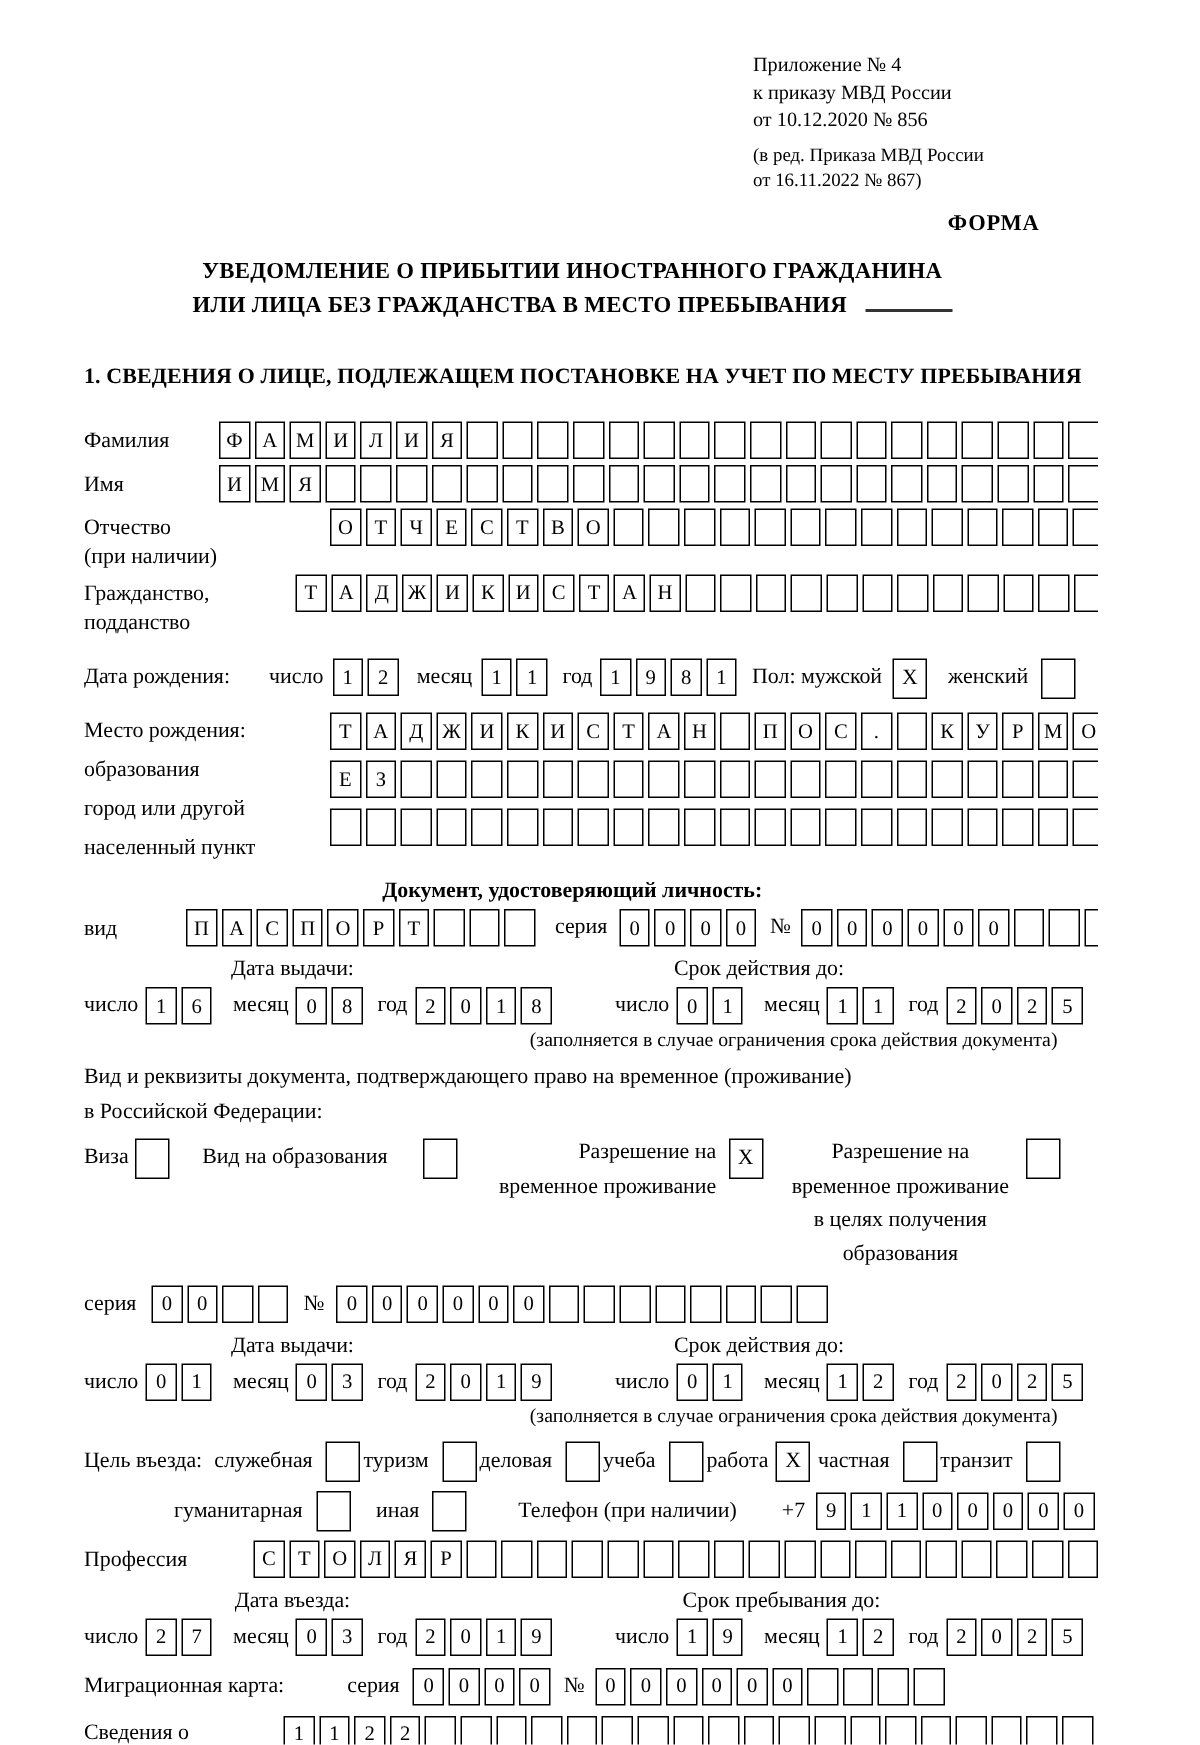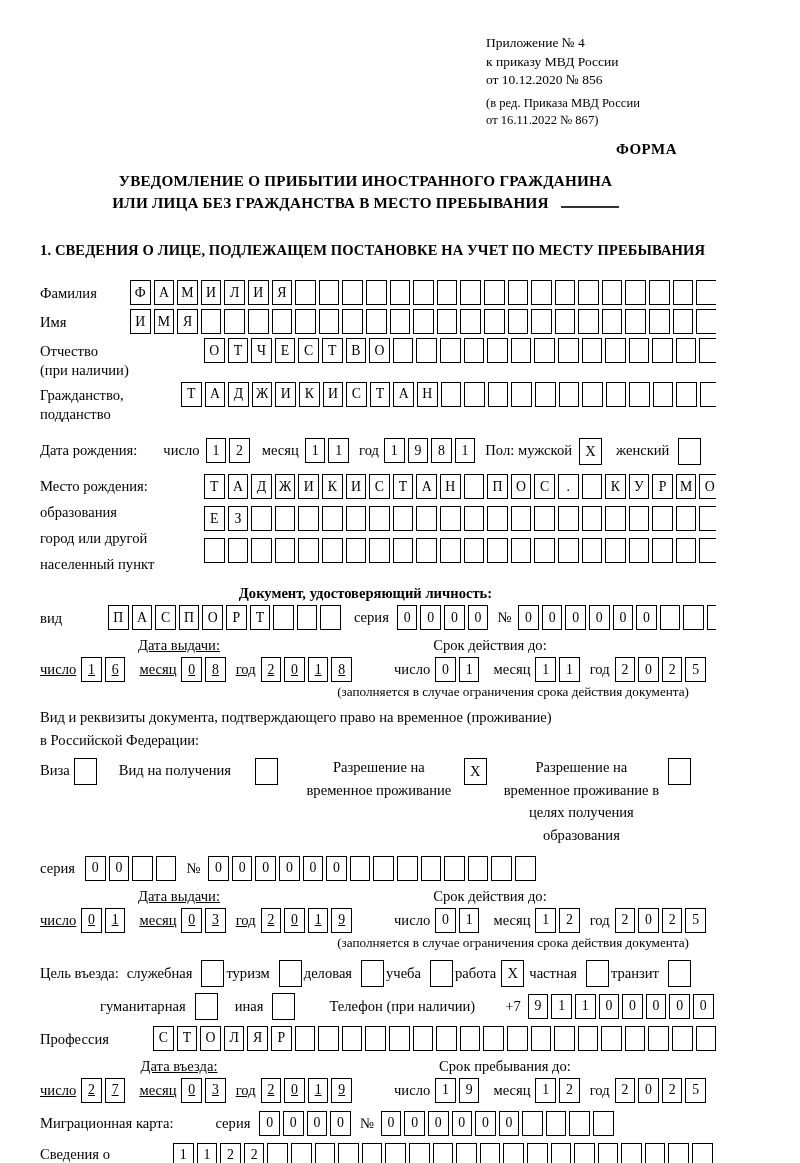--- a/index.html
+++ b/index.html
@@ -1,17 +1,17 @@
 <!DOCTYPE html>
 <html lang="ru"><head>
 <meta charset="utf-8">
 <style>
   html,body{margin:0;padding:0;background:#fff;}
   body{width:800px;height:1163px;font-family:"Liberation Serif","DejaVu Serif",serif;color:#000;}
-  .page{box-sizing:border-box;width:716px;height:1163px;padding:34px 25px 0 40px;overflow:hidden;position:relative;}
+  .page{box-sizing:border-box;width:716px;height:1163px;padding:34px 25px 0 40px;overflow:hidden;position:relative;margin-left:16px;}
 
   
   .appendix{width:195px;margin-left:auto;margin-right:10px;font-size:13.5px;line-height:1.38;}
   .appendix .rev{font-size:12.6px;margin-top:5px;line-height:1.38;}
   .forma{text-align:right;font-weight:bold;font-size:15px;margin-top:11px;padding-right:14px;letter-spacing:.5px;}
 
   
   .title{text-align:center;font-weight:bold;font-size:15.2px;line-height:1.5;margin-top:12px;letter-spacing:.2px;}
   .tunder{display:inline-block;width:58px;border-bottom:2.2px solid #333;margin-left:12px;height:14px;vertical-align:baseline;}
   .sec1{font-weight:bold;font-size:14.6px;margin-top:27px;letter-spacing:.1px;white-space:nowrap;}
@@ -31,21 +31,21 @@
   .w90{flex:0 0 90px;} .w164{flex:0 0 164px;} .w141{flex:0 0 141px;}
   .w68{flex:0 0 68px;} .w113{flex:0 0 113px;} .w133{flex:0 0 133px;}
 
   .center-bold{text-align:center;font-weight:bold;font-size:14.6px;margin-top:7px;}
   .note{text-align:right;font-size:13.2px;margin-top:2px;padding-right:2px;}
   .intro{font-size:14.6px;margin-top:9px;}
   .intro2{font-size:14.6px;margin-top:6px;}
 
   
   .dgrid{display:flex;margin-top:7px;}
-  .dcol-l{flex:0 0 348px;text-decoration:underline;}
+  .dcol-l{flex:0 0 348px;}
   .dcol-r{flex:1 1 auto;padding-left:6px;}
   .dhead{font-size:14.6px;text-align:center;}
   .dcol-l .dhead{padding-right:70px;}
   .dcol-r .dhead{padding-right:120px;}
   .dg{display:flex;align-items:center;margin-top:3px;}
   .dg .dlbl{font-size:14.6px;margin-right:5px;white-space:nowrap;}
 
   
   .opts{display:flex;align-items:flex-start;margin-top:7px;}
   .olabel{font-size:14.6px;padding-top:6px;white-space:nowrap;}
@@ -415,23 +415,23 @@
     </div>
   </div>
   <div class="note">(заполняется в случае ограничения срока действия документа)</div>
 
   <div class="intro">Вид и реквизиты документа, подтверждающего право на временное (проживание)</div>
   <div class="intro2">в Российской Федерации:</div>
 
   <div class="opts">
     <span class="olabel">Виза</span>
     <span class="cbx" style="margin-left:4px;"></span>
-    <span class="olabel" style="margin-left:22px;">Вид на получения</span>
+    <span class="olabel" style="margin-left:22px;">Вид на образования</span>
     <span class="cbx" style="margin-left:24px;"></span>
-    <div class="otext" style="width:178px;margin-left:24px;">Разрешение на временное проживание</div>
+    <div class="otext" style="width:178px;margin-left:24px;text-align:right;">Разрешение на временное проживание</div>
     <span class="cbx" style="margin-left:8px;">X</span>
     <div class="otext" style="width:182px;margin-left:16px;">Разрешение на временное проживание в целях получения образования</div>
     <span class="cbx" style="margin-left:8px;"></span>
   </div>
 
   <div class="row" style="margin-top:9px;">
     <span class="inl" style="margin-right:10px;">серия</span>
     <div class="cells">
         <span class="cell">0</span>
         <span class="cell">0</span>

